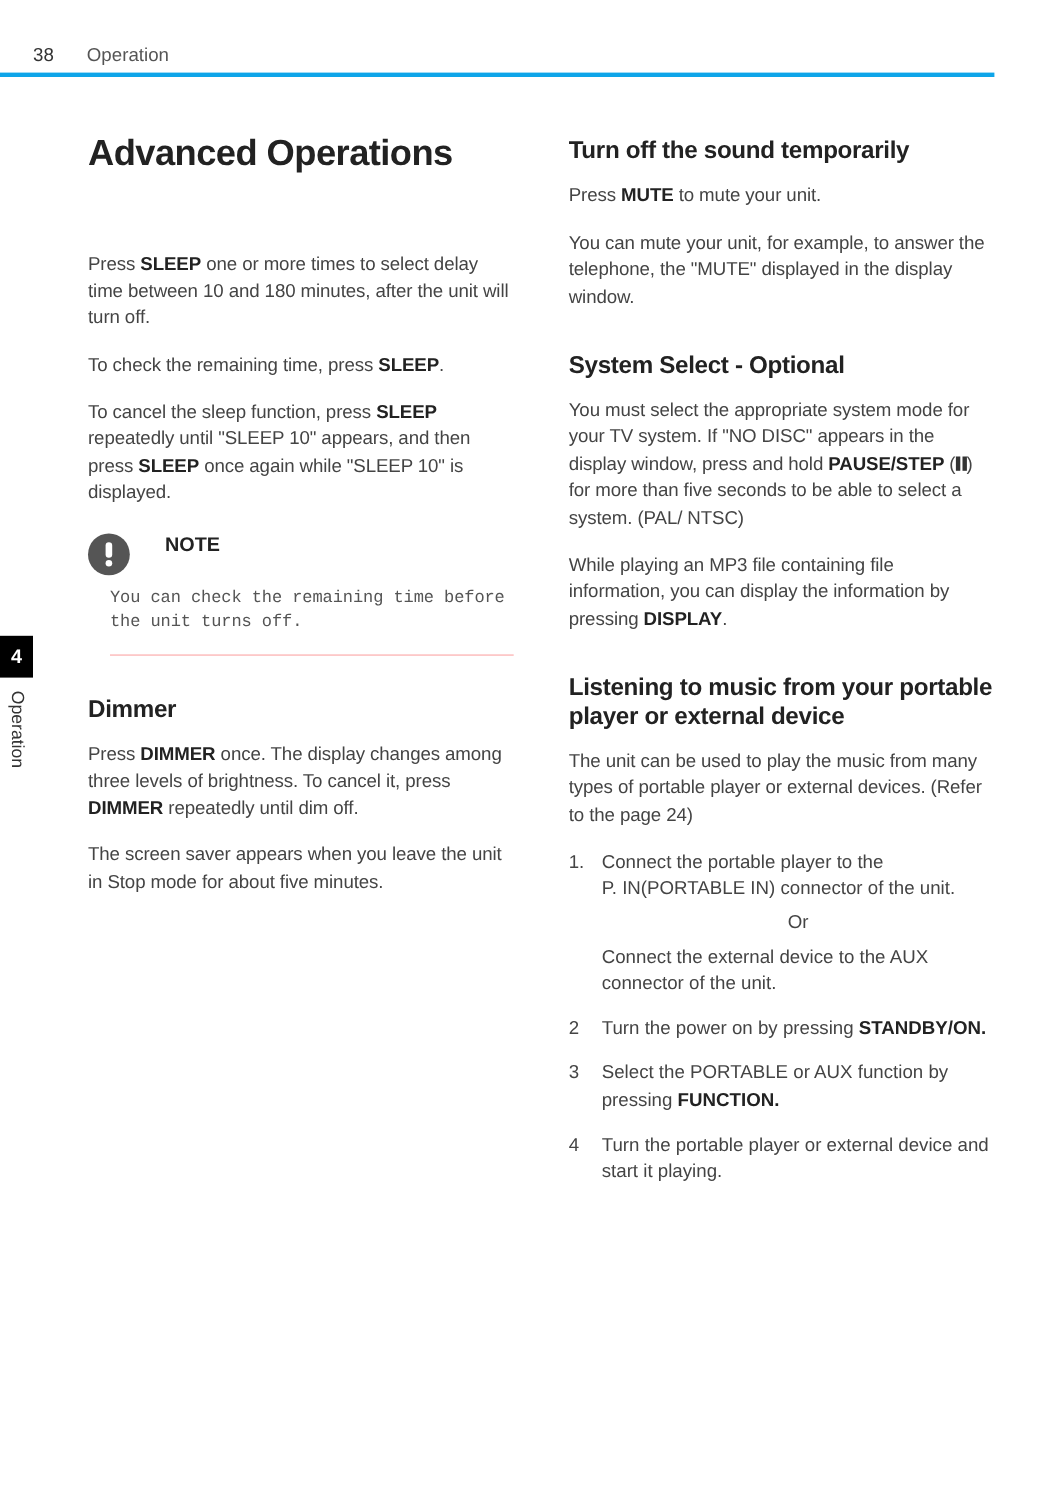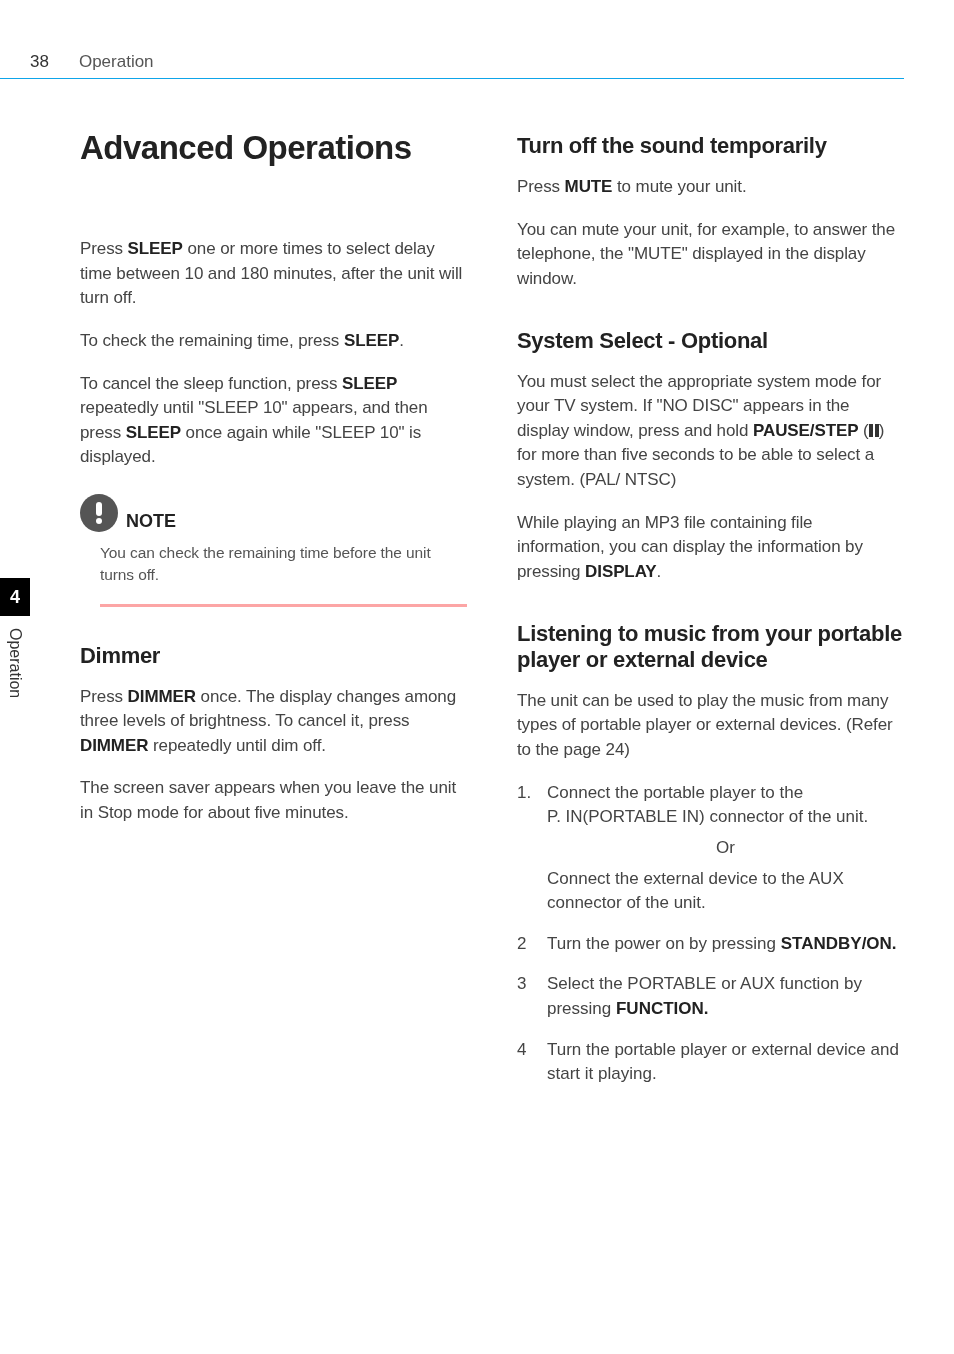--- a/index.html
+++ b/index.html
@@ -1,33 +1,33 @@
 <!DOCTYPE html>
 <html><head>
   <meta charset="utf-8">
   <style>
     * { margin: 0; padding: 0; box-sizing: border-box; }
     body { width: 954px; height: 1354px; font-family: 'Myriad Pro', 'Segoe UI', Arial, sans-serif; color: #333; position: relative; background: #fff; }
-    .header { display: flex; align-items: baseline; padding: 36px 0 6px 30px; border-bottom: 1px solid #0ea5e9; margin: 16px 50px 0 0; }
+    .header { display: flex; align-items: baseline; padding: 36px 0 6px 30px; border-bottom: 4px solid #0ea5e9; margin: 4px 50px 0 0; }
     .page-num { font-size: 17px; color: #333; margin-right: 30px; }
     .header-title { font-size: 17px; color: #555; }
     .content { display: flex; padding: 50px 50px 0 80px; gap: 50px; }
     .col { flex: 1; max-width: 390px; }
     h1 { font-size: 33px; font-weight: 700; color: #222; margin-bottom: 70px; letter-spacing: -0.5px; }
     h2 { font-size: 25px; font-weight: 400; color: #333; margin-bottom: 20px; letter-spacing: -0.3px; }
     h3 { font-size: 22px; font-weight: 700; color: #222; margin-bottom: 16px; margin-top: 36px; letter-spacing: -0.3px; }
     h3:first-child { margin-top: 0; }
     p { font-size: 17px; line-height: 1.45; color: #444; margin-bottom: 18px; letter-spacing: -0.1px; }
     .bold { font-weight: 700; color: #222; }
-    .note-box { display: flex; align-items: flex-end; gap: 8px; margin: 24px 0 10px 0; }
+    .note-box { display: flex; align-items: flex-start; gap: 32px; margin: 24px 0 10px 0; }
     .note-icon { width: 38px; height: 38px; border-radius: 50%; background: #555; display: flex; flex-direction: column; align-items: center; justify-content: center; }
     .note-icon-dot { width: 6px; height: 6px; border-radius: 50%; background: #fff; margin-top: 2px; }
     .note-icon-bar { width: 6px; height: 14px; border-radius: 3px; background: #fff; }
     .note-label { font-size: 18px; font-weight: 700; color: #222; }
-    .note-text { font-size: 15.5px; color: #555; margin: 8px 0 24px 20px; line-height: 1.4; border-bottom: 3px solid #fca5a5; padding-bottom: 18px; }
+    .note-text { font-size: 15.5px; color: #555; margin: 8px 0 24px 20px; line-height: 1.4; border-bottom: 1px solid #fca5a5; padding-bottom: 18px; font-family: Liberation Mono, monospace; }
     ol { list-style: none; counter-reset: none; margin-top: 10px; }
     ol li { display: flex; gap: 10px; font-size: 17px; line-height: 1.45; color: #444; margin-bottom: 16px; }
     ol li .num { min-width: 20px; }
     ol li .or { text-align: center; margin: 6px 0; }
     .side-tab { position: absolute; left: 0; top: 578px; display: flex; flex-direction: column; align-items: center; }
     .tab-num { background: #000; color: #fff; width: 30px; height: 38px; display: flex; align-items: center; justify-content: center; font-size: 18px; font-weight: 700; }
     .tab-label { writing-mode: vertical-rl; font-size: 16px; color: #333; margin-top: 8px; padding: 4px 0; }
     .pause-icon { display: inline-flex; gap: 2px; vertical-align: -1px; }
     .pause-icon span { display: inline-block; width: 4px; height: 13px; background: #333; }
   </style>

